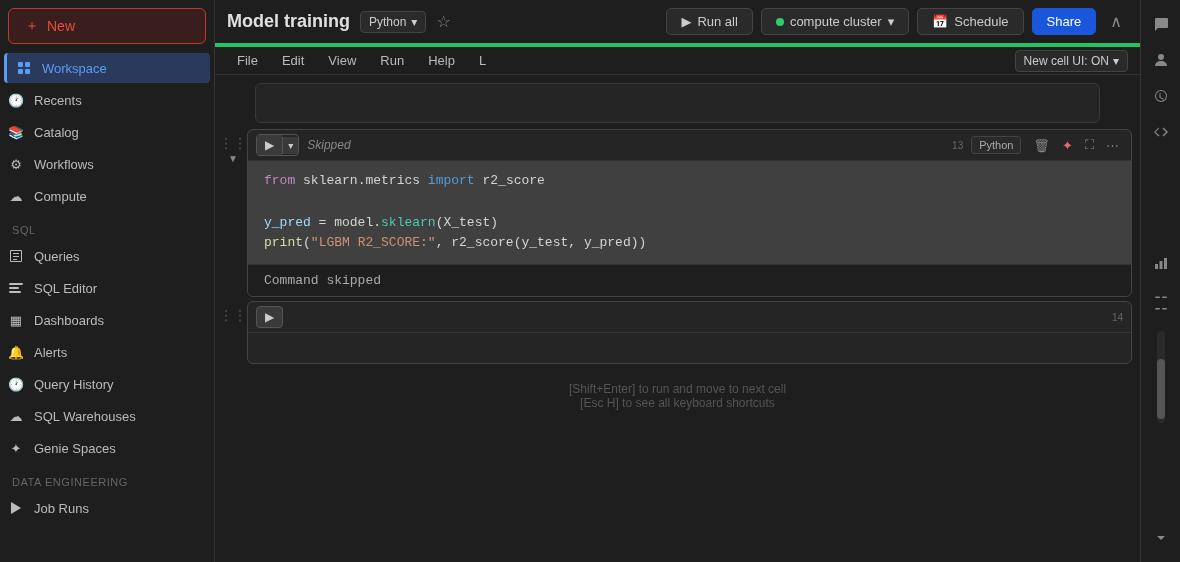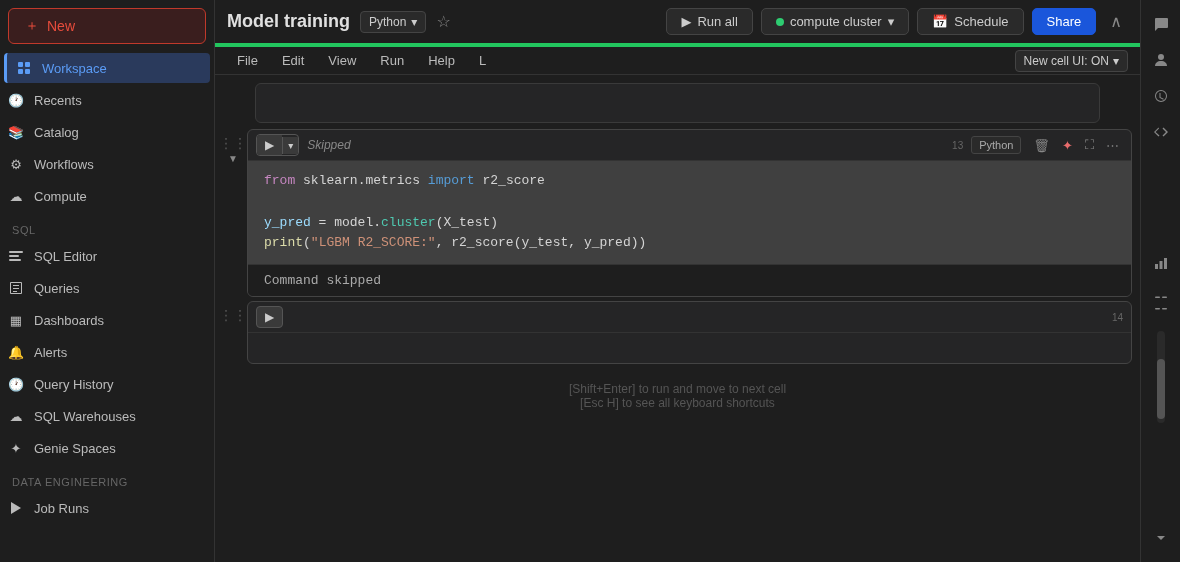--- a/index.html
+++ b/index.html
@@ -339,34 +339,34 @@
   <div class="nav-item">
     <span class="icon">☁</span>
     <span>Compute</span>
   </div>
 
   <div class="nav-section-label">SQL</div>
 
   <div class="nav-item">
     <span class="icon">
       <svg width="16" height="16" viewBox="0 0 16 16" fill="currentColor">
+          <path d="M3 2h10a1 1 0 011 1v10a1 1 0 01-1 1H3a1 1 0 01-1-1V3a1 1 0 011-1zm0 1v10h10V3H3zm2 2h6v1H5V5zm0 3h6v1H5V8zm0 3h4v1H5v-1z"></path>
+        </svg>
+    </span>
+    <span>Queries</span>
+  </div>
+  <div class="nav-item">
+    <span class="icon">
+      <svg width="16" height="16" viewBox="0 0 16 16" fill="currentColor">
           <rect x="1" y="3" width="14" height="2" rx="1"></rect>
           <rect x="1" y="7" width="10" height="2" rx="1"></rect>
           <rect x="1" y="11" width="12" height="2" rx="1"></rect>
         </svg>
     </span>
     <span>SQL Editor</span>
-  </div>
-  <div class="nav-item">
-    <span class="icon">
-      <svg width="16" height="16" viewBox="0 0 16 16" fill="currentColor">
-          <path d="M3 2h10a1 1 0 011 1v10a1 1 0 01-1 1H3a1 1 0 01-1-1V3a1 1 0 011-1zm0 1v10h10V3H3zm2 2h6v1H5V5zm0 3h6v1H5V8zm0 3h4v1H5v-1z"></path>
-        </svg>
-    </span>
-    <span>Queries</span>
   </div>
   <div class="nav-item">
     <span class="icon">▦</span>
     <span>Dashboards</span>
   </div>
   <div class="nav-item">
     <span class="icon">🔔</span>
     <span>Alerts</span>
   </div>
   <div class="nav-item">
@@ -458,21 +458,21 @@
           <div class="cell-actions">
             <button class="cell-action-btn">🗑</button>
             <button class="cell-action-btn" style="color:#e86c6c;">✦</button>
             <button class="cell-action-btn">⛶</button>
             <button class="cell-action-btn">⋯</button>
           </div>
         </div>
         <div class="cell-code">
           <div><span class="kw">from</span> <span class="plain"> sklearn.metrics </span><span class="kw2">import</span><span class="plain"> r2_score</span></div>
           <div>&nbsp;</div>
-          <div><span class="var">y_pred</span><span class="plain"> = model.</span><span class="method">cluster</span><span class="plain">(X_test)</span></div>
+          <div><span class="var">y_pred</span><span class="plain"> = model.</span><span class="method">sklearn</span><span class="plain">(X_test)</span></div>
           <div><span class="fn">print</span><span class="plain">(</span><span class="str">"LGBM R2_SCORE:"</span><span class="plain">, r2_score(y_test, y_pred))</span></div>
         </div>
         <div class="cell-output">
           <span>Command skipped</span>
         </div>
       </div>
     </div>
 
     <div class="cell-wrapper">
       <div class="cell-left-controls">

